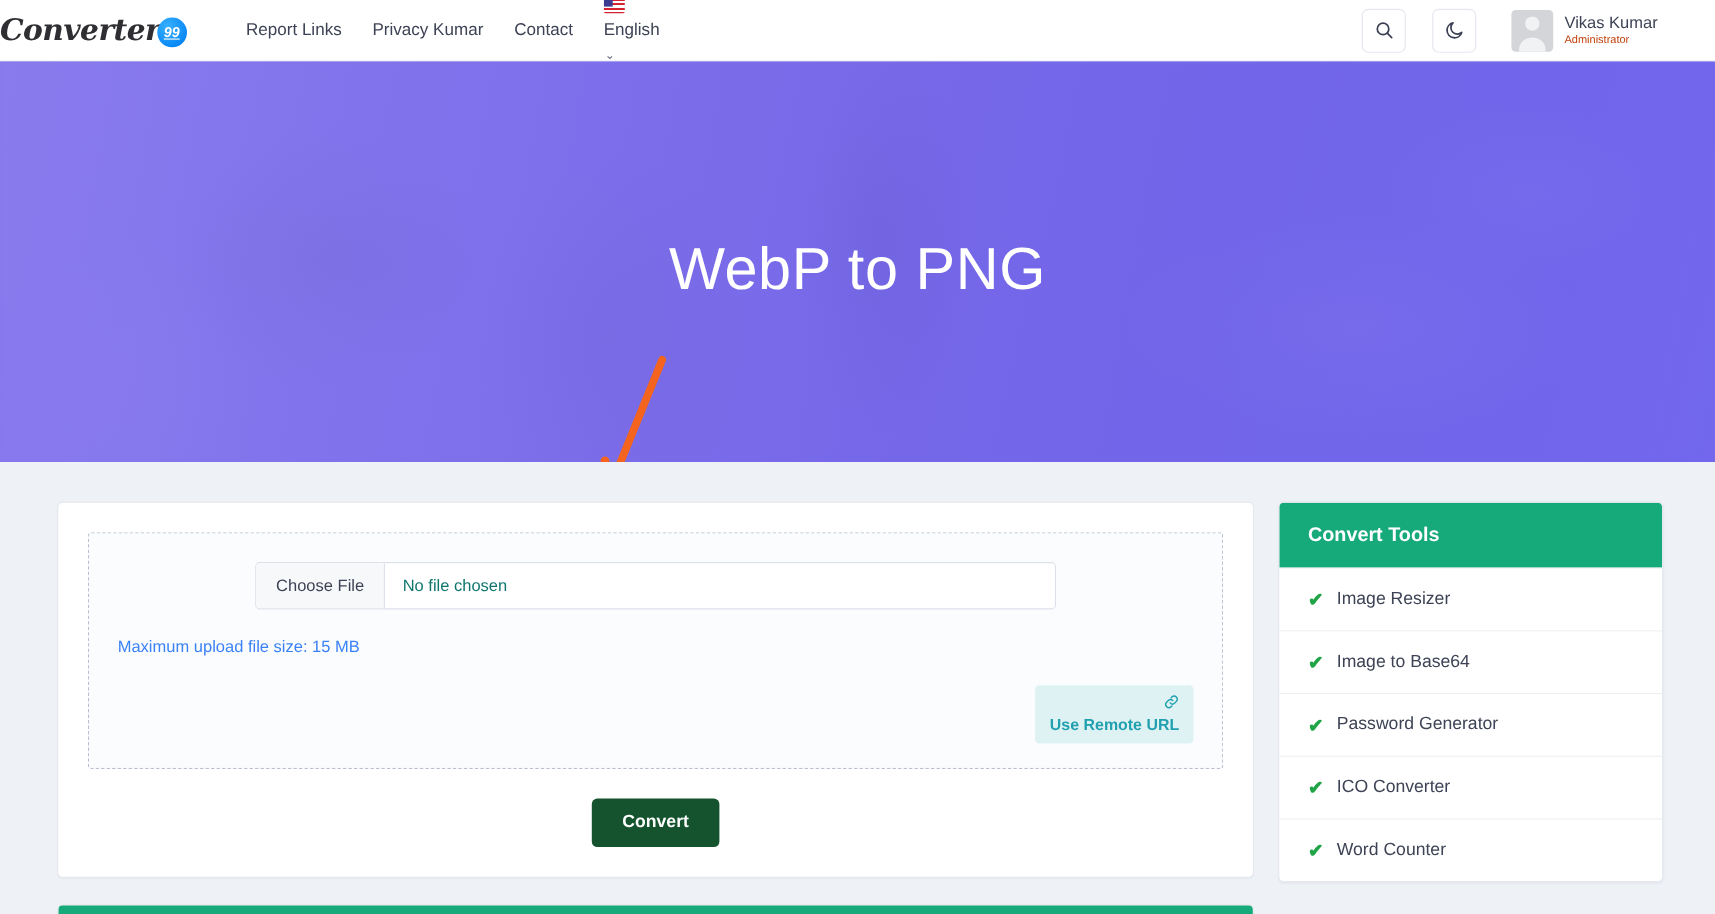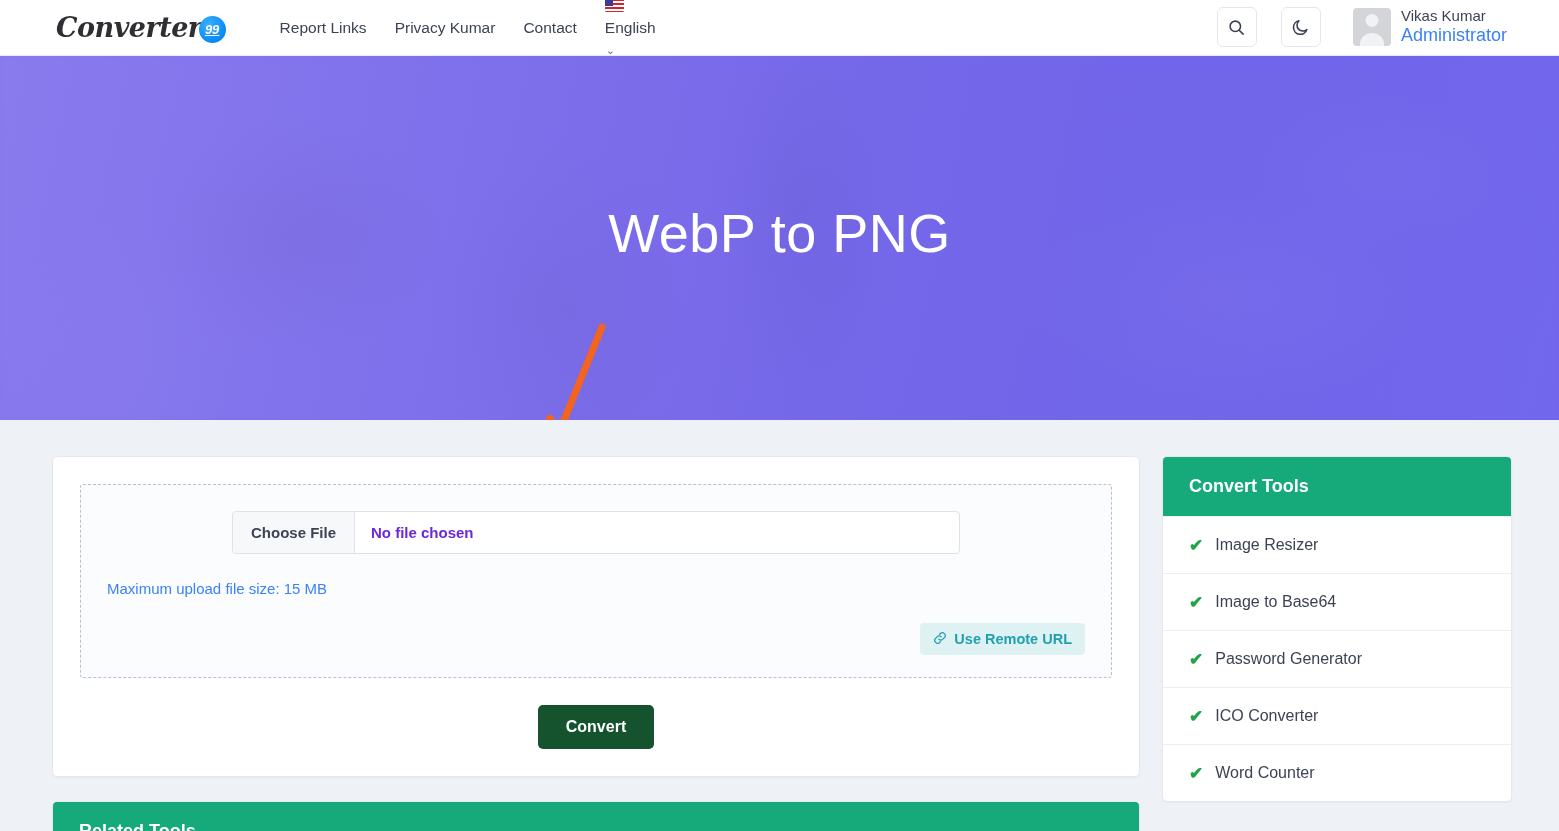--- a/index.html
+++ b/index.html
@@ -13,21 +13,20 @@
   
   .topbar {
     position: relative;
     height: 56px;
     background: #ffffff;
     display: flex;
     align-items: center;
     border-bottom: 1px solid #e8eaf0;
   }
   .logo {
-    margin-left: 56px;
     display: flex;
     align-items: center;
     gap: 0px;
   }
   .logo-word {
     font-family: "DejaVu Serif", serif;
     font-style: italic;
     font-weight: bold;
     font-size: 27px;
     letter-spacing: -0.5px;
@@ -126,21 +125,21 @@
   .avatar::after {
     content: "";
     position: absolute;
     left: 50%; bottom: -9px;
     transform: translateX(-50%);
     width: 24px; height: 22px;
     border-radius: 50% 50% 0 0;
     background: #f1f2f3;
   }
   .user-name { font-size: 15px; color: #3d4355; line-height: 1.15; }
-  .user-role { font-size: 18px; color: #3b82f6; line-height: 1.3; }
+  .user-role { font-size: 10px; color: #c2410c; line-height: 1.3; }
 
   
   .hero {
     position: relative;
     height: 364px;
     overflow: hidden;
     background: #7d6ce4;
   }
   .hero-photo {
     position: absolute;
@@ -155,21 +154,21 @@
       linear-gradient(105deg, #8a7bee 0%, #7f70ea 38%, #6f61e8 70%, #7d72f0 100%);
     filter: blur(2px);
   }
   .hero-overlay {
     position: absolute;
     inset: 0;
     background: linear-gradient(100deg, rgba(137,122,238,0.80) 0%, rgba(116,103,232,0.78) 55%, rgba(110,100,236,0.76) 100%);
   }
   .hero-title {
     position: absolute;
-    top: 0; left: 0; right: 0;
+    top: 12px; left: 0; right: 0;
     text-align: center;
     margin-top: 146px;
     color: #ffffff;
     font-size: 54px;
     font-weight: normal;
     letter-spacing: 0.5px;
   }
   .arrow-svg {
     position: absolute;
     left: 520px; top: 255px;
@@ -201,35 +200,34 @@
     background: #fbfcfd;
   }
   .file-row {
     display: flex;
     width: 728px;
     margin: 0 auto;
     border: 1px solid #dde1e9;
     border-radius: 4px;
     overflow: hidden;
     background: #fff;
-    font-weight: bold;
   }
   .file-btn {
     padding: 12px 18px;
     background: #f7f8fa;
     border-right: 1px solid #dde1e9;
     font-size: 15px;
     color: #3d4355;
     white-space: nowrap;
     cursor: pointer;
   }
   .file-name {
     padding: 12px 16px;
     font-size: 15px;
-    color: #6d28d9;
+    color: #0f766e;
     flex: 1;
   }
   .maxsize {
     text-align: left;
     font-size: 15px;
     color: #3b82f6;
     margin-top: 26px;
   }
   .remote-wrap {
     display: flex;
@@ -238,23 +236,24 @@
   }
   .remote-btn {
     background: #dff2f3;
     color: #21a0b0;
     font-size: 14.5px;
     font-weight: bold;
     border: none;
     border-radius: 4px;
     padding: 8px 13px;
     display: inline-flex;
-    align-items: flex-start;
+    align-items: flex-end;
     gap: 7px;
     cursor: pointer;
+    flex-direction: column;
   }
   .convert-wrap { text-align: center; margin-top: 27px; }
   .convert-btn {
     background: #14532d;
     color: #fff;
     border: none;
     border-radius: 5px;
     font-size: 16px;
     font-weight: bold;
     padding: 13px 28px;

